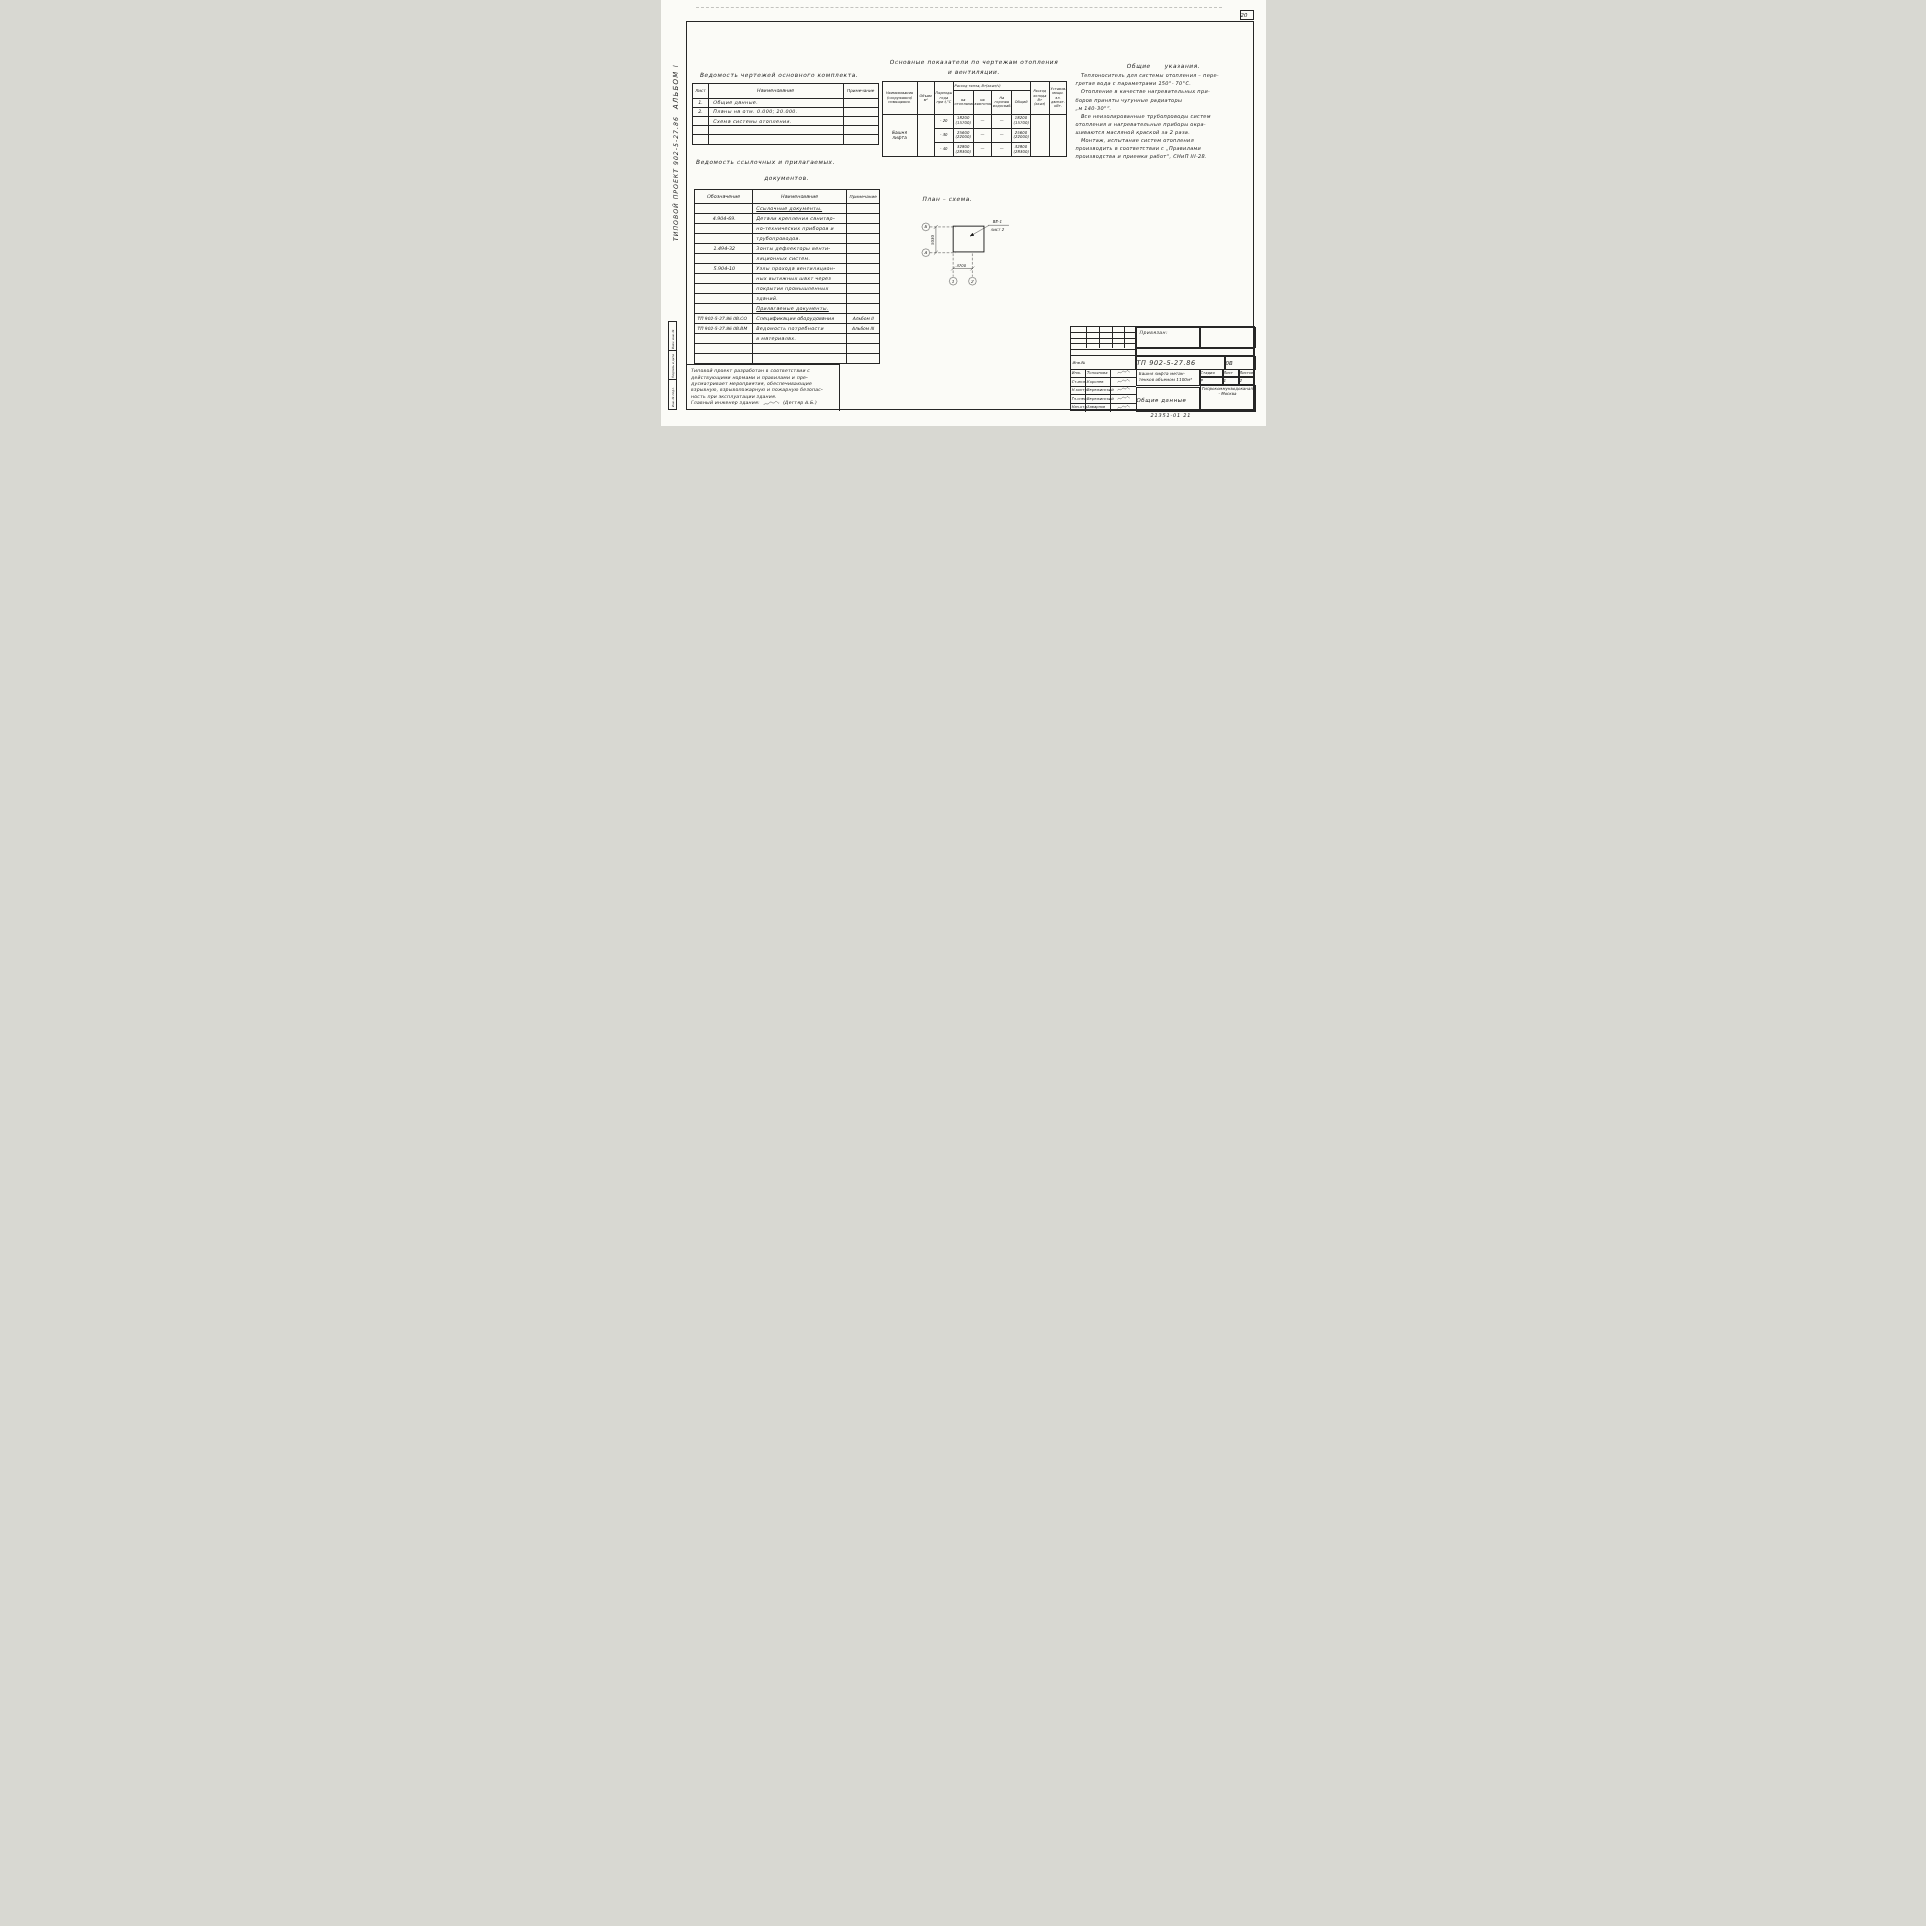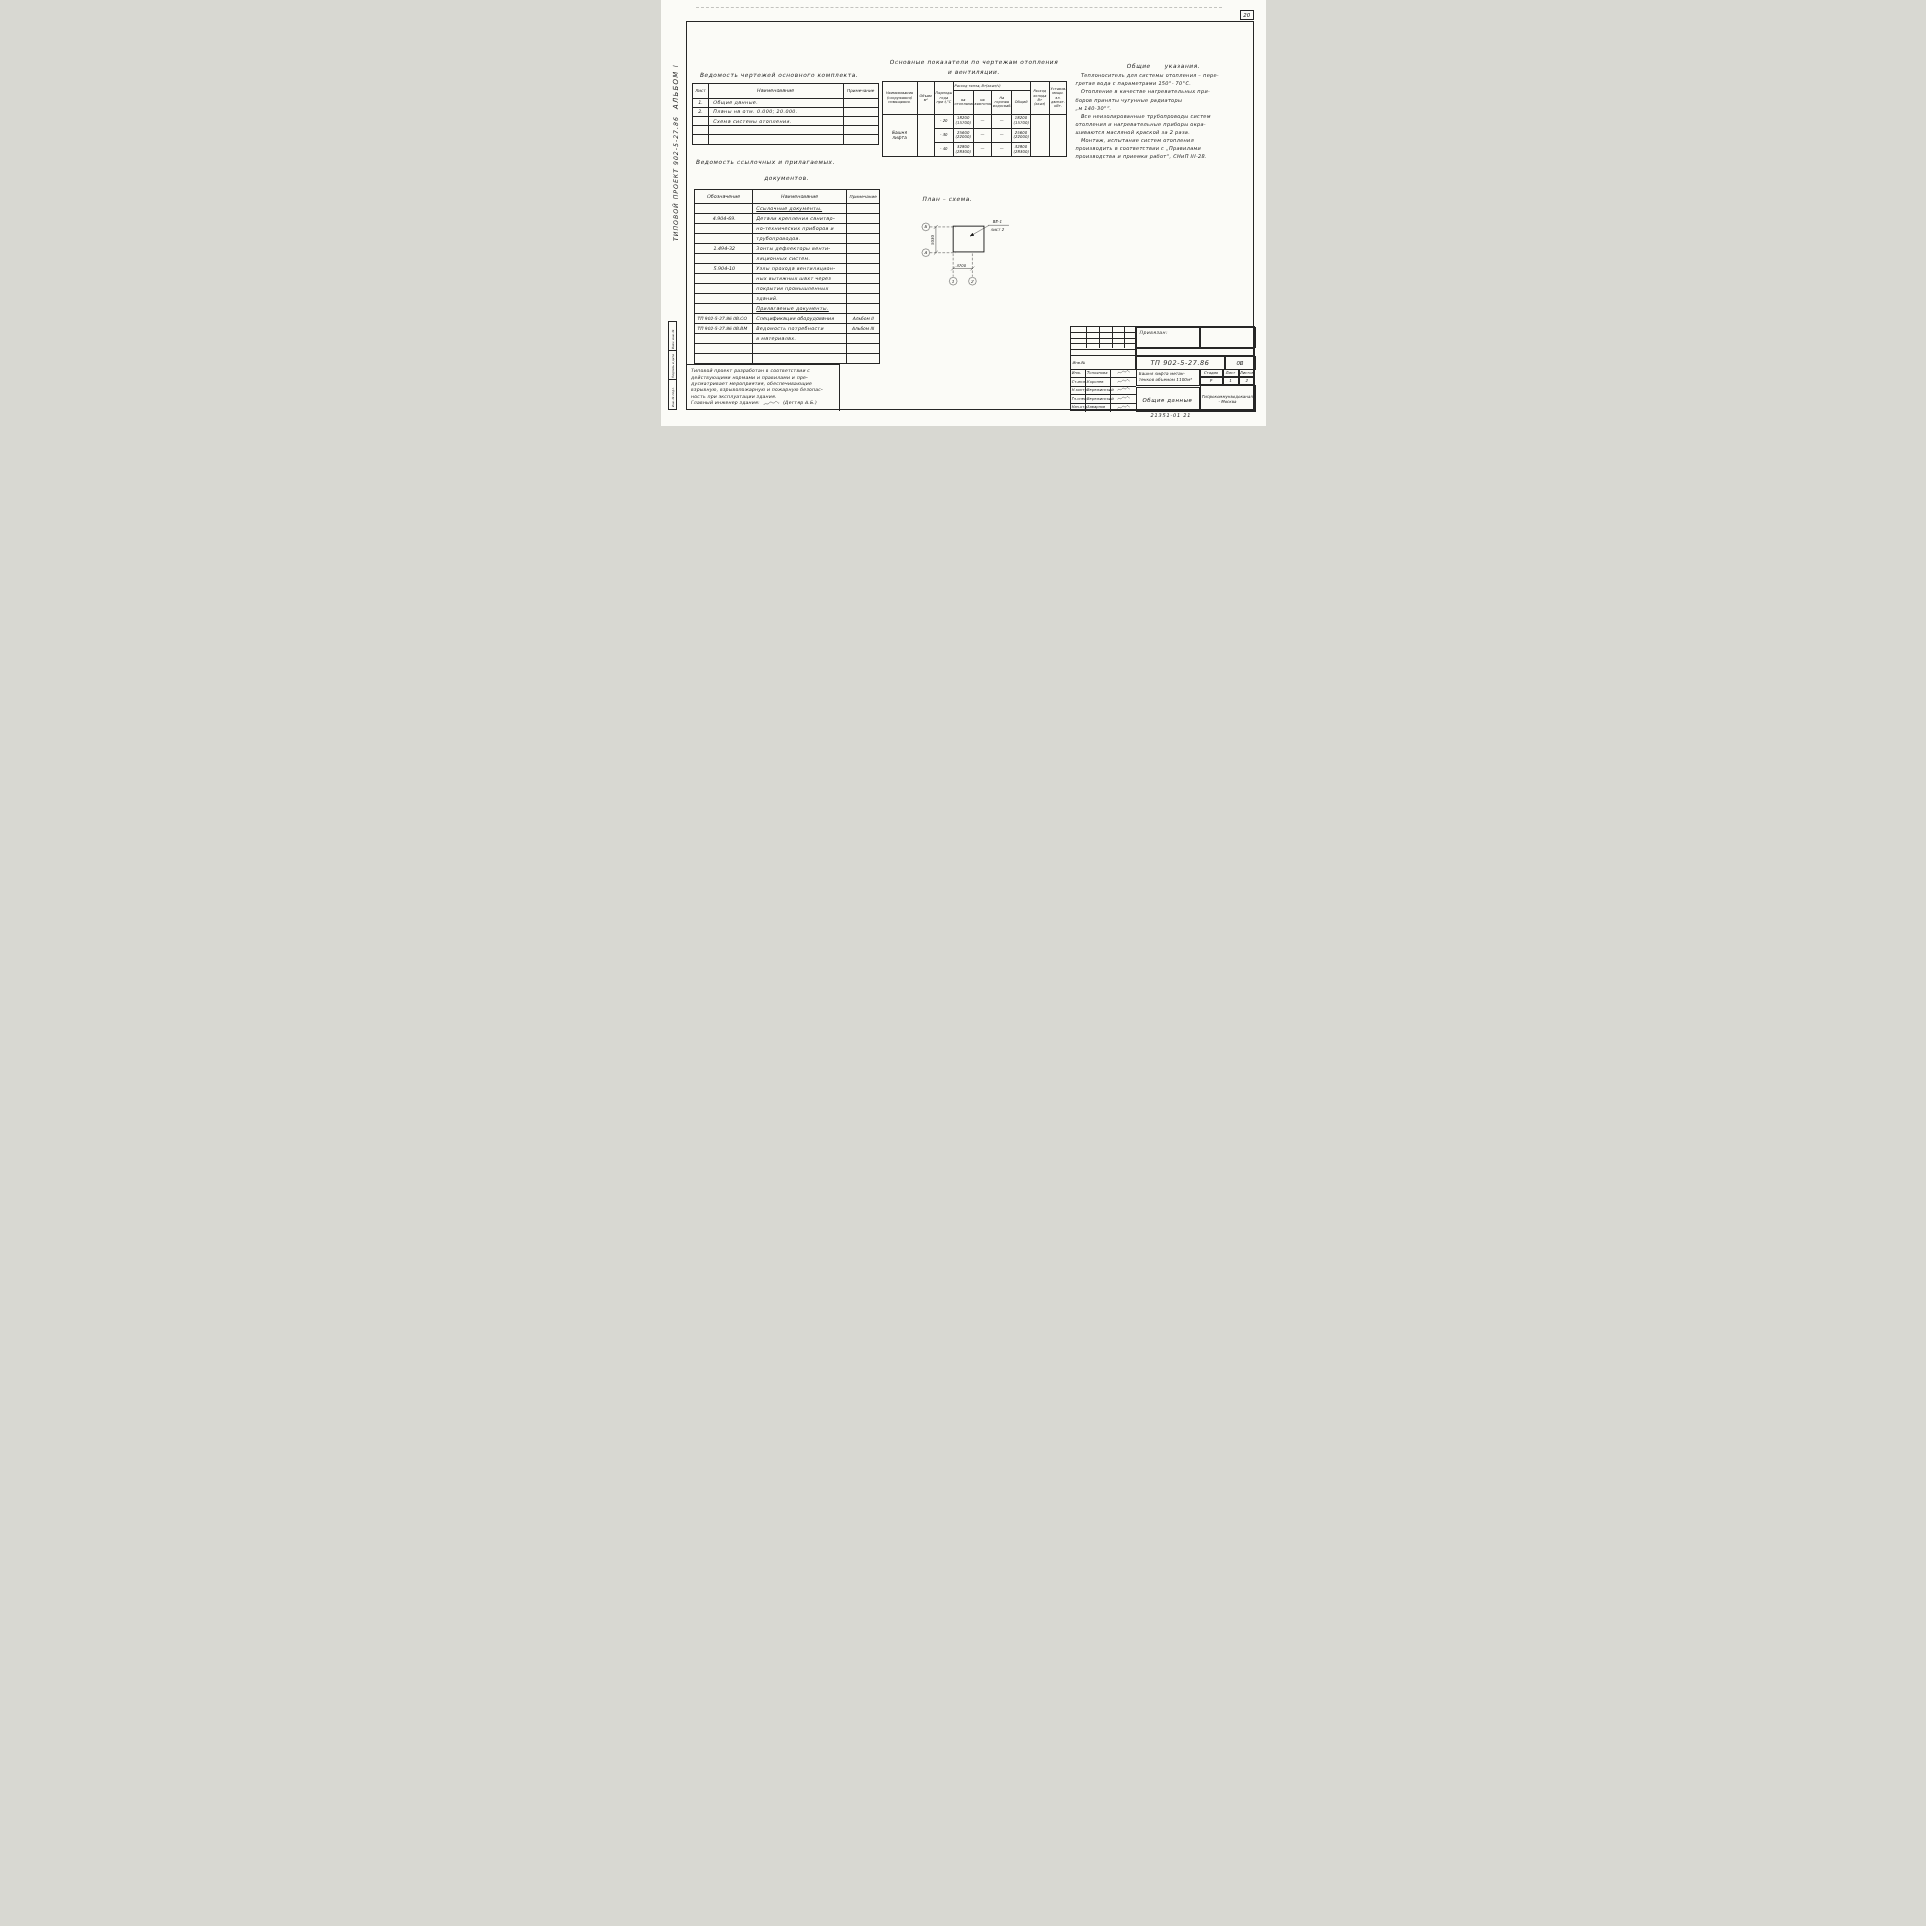--- a/index.html
+++ b/index.html
@@ -32,21 +32,21 @@
   .stamp-box.last{border-bottom:none;}
   .vtext{position:absolute;left:1.5px;top:27px;transform:rotate(-90deg);transform-origin:left top;font-size:2.9px;white-space:nowrap;}
   .tb{background:transparent;}
   .tb-cell{position:absolute;border:0.4px solid #262626;overflow:hidden;}
   .mini-row{position:absolute;left:0;width:65px;border-top:0.4px solid #262626;}
   .mini-col{position:absolute;top:0;height:21px;border-left:0.4px solid #262626;}
   .tb-row{position:absolute;left:0;width:65px;height:8.5px;border-bottom:0.4px solid #262626;display:flex;font-size:3.7px;align-items:stretch;}
   .tb-role{width:15.4px;padding-left:1.2px;border-right:0.4px solid #262626;display:flex;align-items:center;}
   .tb-name{width:25.4px;padding-left:1.2px;border-right:0.4px solid #262626;display:flex;align-items:center;}
   .tb-sig{flex:1;display:flex;align-items:center;justify-content:center;}
-  .center{display:flex;align-items:center;justify-content:center;}
+  .center{display:flex;align-items:center;justify-content:flex-start;}
 </style>
 </head>
 <body>
 
 <div class="sheet">
 
   <div class="abs" style="left:35px;top:7px;width:526px;border-top:0.8px dashed #8d8d88;opacity:.5;"></div>
 
   <div class="abs center" style="left:579px;top:10px;width:14.6px;height:10px;border:0.8px solid #262626;font-size:5.4px;">
     <span>20</span>

